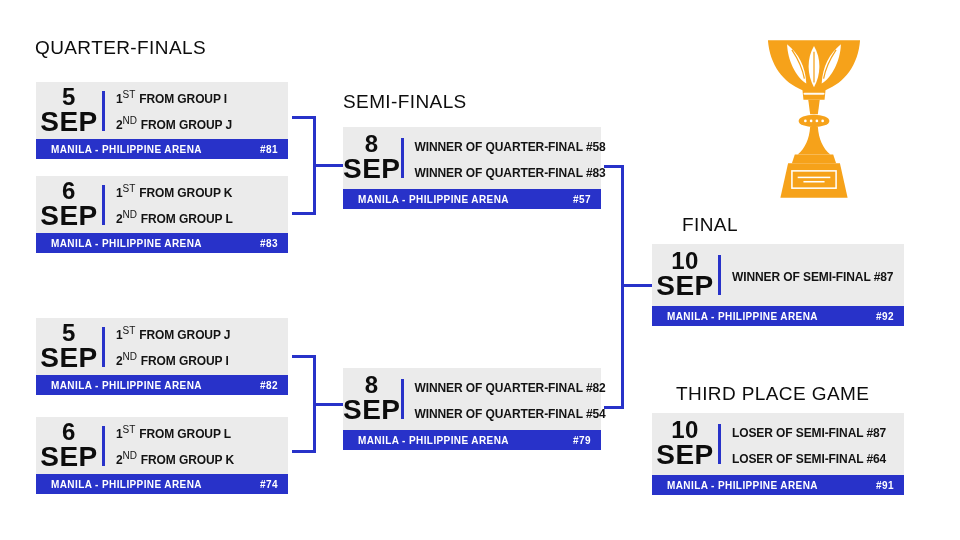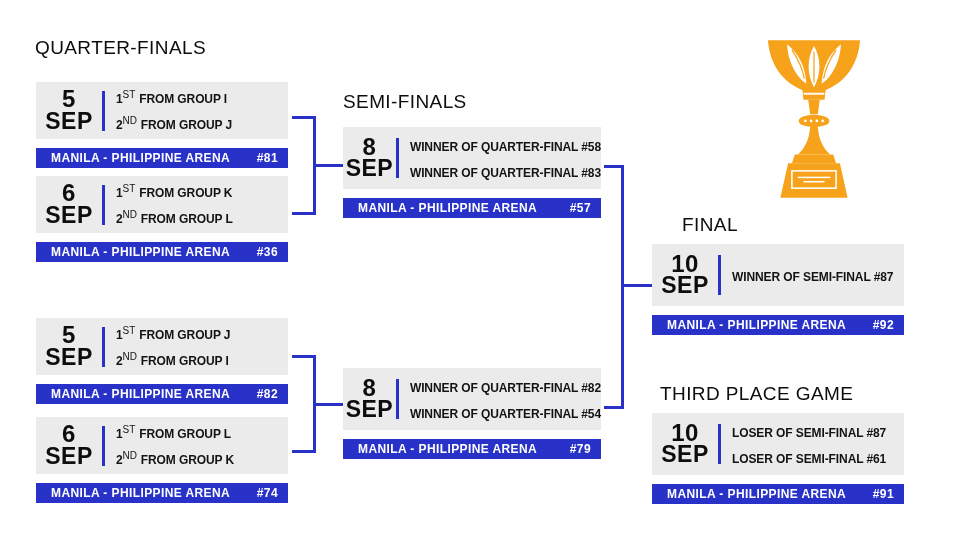--- a/index.html
+++ b/index.html
@@ -19,45 +19,45 @@
   }
 
   .card{position:absolute;width:252px}
   .card.sf{width:258px}
   .card-body{
     background:var(--card-bg);display:flex;align-items:center;height:57px;
   }
   .card.tall .card-body{height:62px}
   .date{width:66px;text-align:center;color:var(--ink);font-weight:800;line-height:.95}
   .date-day{font-size:24px;letter-spacing:.5px}
-  .date-month{font-size:23px;letter-spacing:.5px}
+  .date-month{font-size:28px;letter-spacing:.5px}
   .divider{width:3px;height:40px;background:var(--accent);margin-right:11px;flex:none}
   .teams{display:flex;flex-direction:column;gap:9px}
   .team-line{font-size:12px;font-weight:700;color:#131313;letter-spacing:-.1px;white-space:nowrap}
   .team-line sup{font-size:10px;font-weight:400}
   .tl-post:not(:empty){margin-left:4px}
   .card-footer{
     height:20px;background:var(--accent);color:#fff;display:flex;align-items:center;
     justify-content:space-between;padding:0 10px 0 15px;
-    font-size:12px;font-weight:700;letter-spacing:.4px;white-space:nowrap;margin-top:9px;
+    font-size:10px;font-weight:700;letter-spacing:.4px;white-space:nowrap;
   }
   .hline,.vline{position:absolute;background:var(--accent)}
   .hline{height:3px}
   .vline{width:3px}
   .trophy{position:absolute;left:766px;top:40px;line-height:0}
 </style>
 </head>
 <body>
 
 <div class="stage">
 
   <h2 class="heading" style="left:35px;top:38px">QUARTER-FINALS</h2>
   <h2 class="heading" style="left:343px;top:92px">SEMI-FINALS</h2>
   <h2 class="heading" style="left:682px;top:215px">FINAL</h2>
-  <h2 class="heading" style="left:660px;top:384px">THIRD PLACE GAME</h2>
+  <h2 class="heading" style="left:676px;top:384px">THIRD PLACE GAME</h2>
 
   <div class="card" style="left:36px;top:82px">
     <div class="card-body">
       <div class="date">
         <div class="date-day">5</div>
         <div class="date-month">SEP</div>
       </div>
       <div class="divider"></div>
       <div class="teams">
         <div class="team-line"><span>1</span><sup>ST</sup><span class="tl-post">FROM GROUP I</span></div>
@@ -77,21 +77,21 @@
         <div class="date-month">SEP</div>
       </div>
       <div class="divider"></div>
       <div class="teams">
         <div class="team-line"><span>1</span><sup>ST</sup><span class="tl-post">FROM GROUP K</span></div>
         <div class="team-line"><span>2</span><sup>ND</sup><span class="tl-post">FROM GROUP L</span></div>
       </div>
     </div>
     <div class="card-footer">
       <span>MANILA - PHILIPPINE ARENA</span>
-      <span>#36</span>
+      <span>#83</span>
     </div>
   </div>
 
   <div class="card" style="left:36px;top:318px">
     <div class="card-body">
       <div class="date">
         <div class="date-day">5</div>
         <div class="date-month">SEP</div>
       </div>
       <div class="divider"></div>
@@ -179,21 +179,21 @@
 
   <div class="card tall" style="left:652px;top:413px">
     <div class="card-body">
       <div class="date">
         <div class="date-day">10</div>
         <div class="date-month">SEP</div>
       </div>
       <div class="divider"></div>
       <div class="teams">
         <div class="team-line"><span>LOSER OF SEMI-FINAL #87</span><sup></sup><span class="tl-post"></span></div>
-        <div class="team-line"><span>LOSER OF SEMI-FINAL #61</span><sup></sup><span class="tl-post"></span></div>
+        <div class="team-line"><span>LOSER OF SEMI-FINAL #64</span><sup></sup><span class="tl-post"></span></div>
       </div>
     </div>
     <div class="card-footer">
       <span>MANILA - PHILIPPINE ARENA</span>
       <span>#91</span>
     </div>
   </div>
 
   <div class="hline" style="left:292px;top:116px;width:24px"></div>
   <div class="hline" style="left:292px;top:212px;width:24px"></div>

